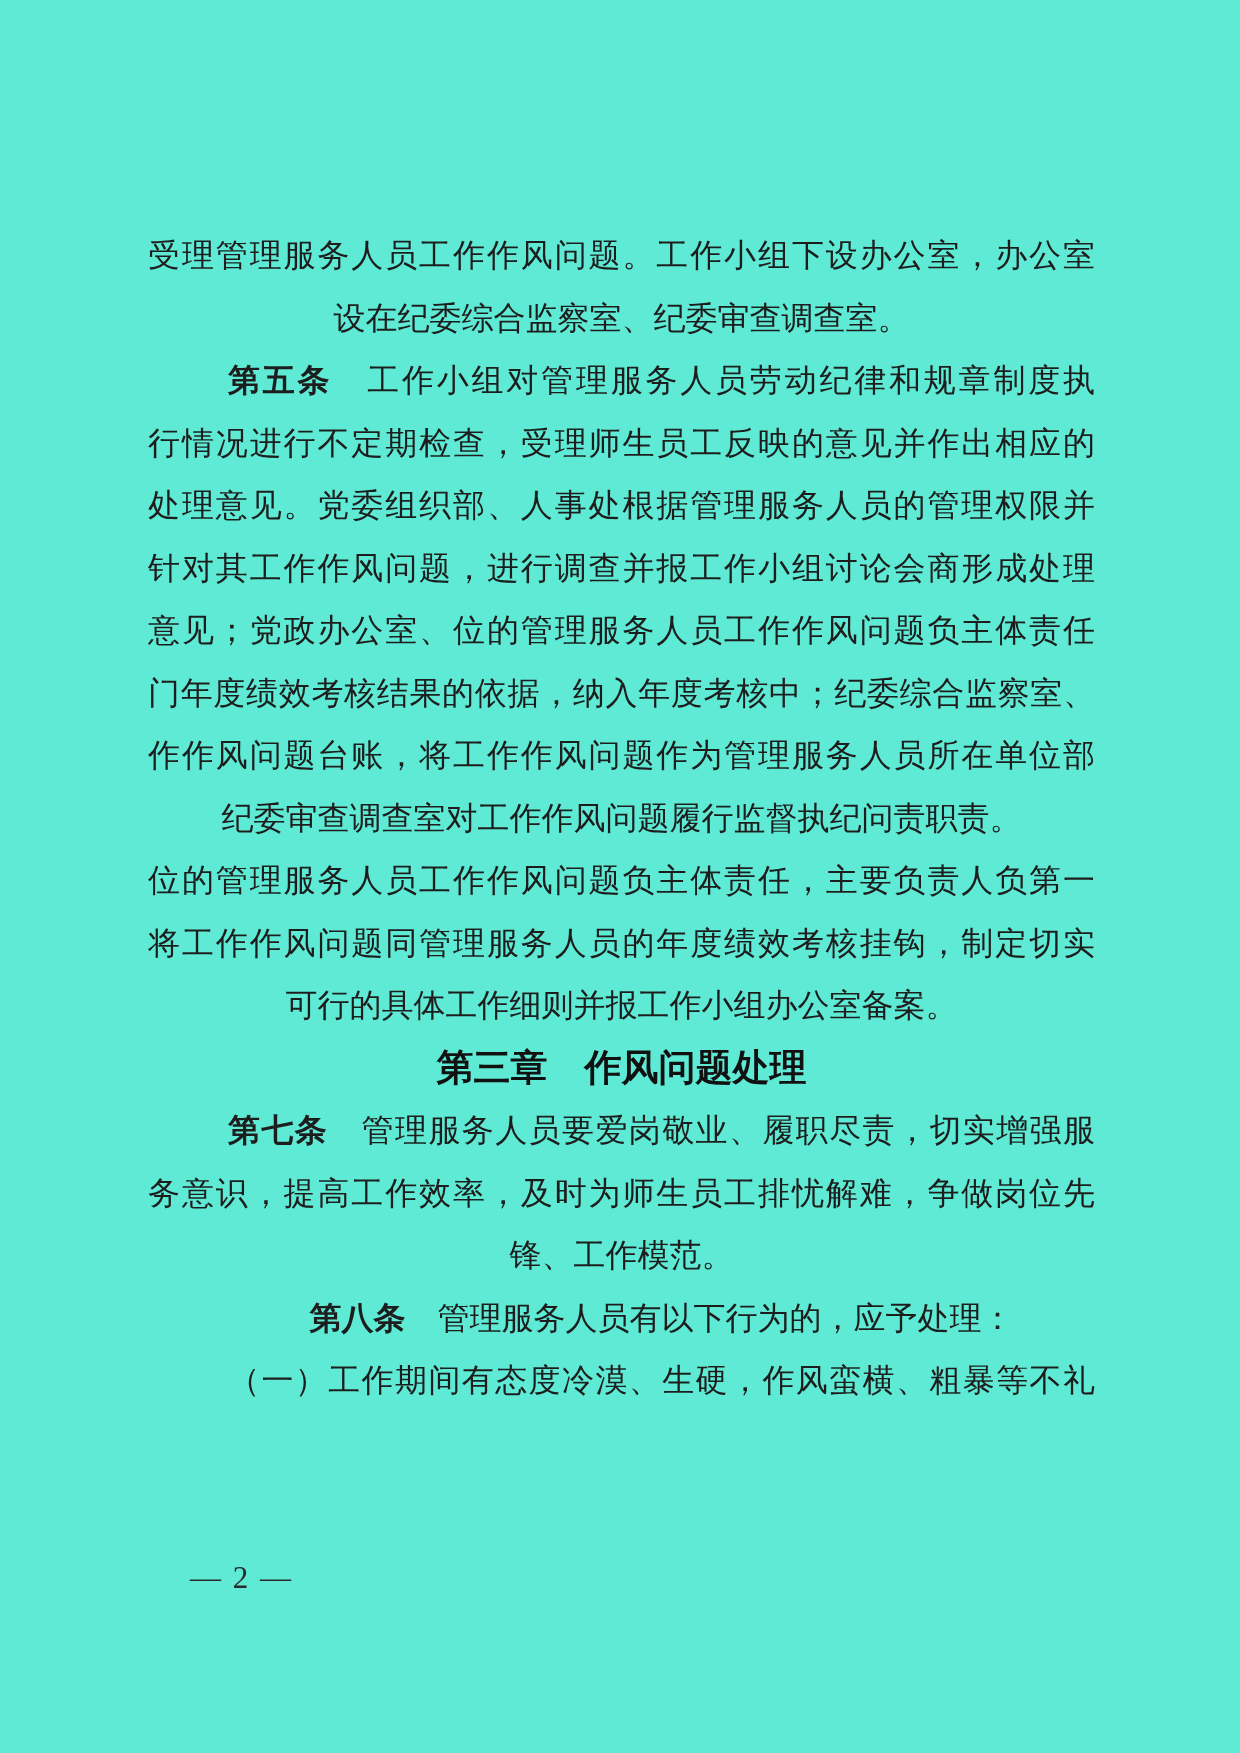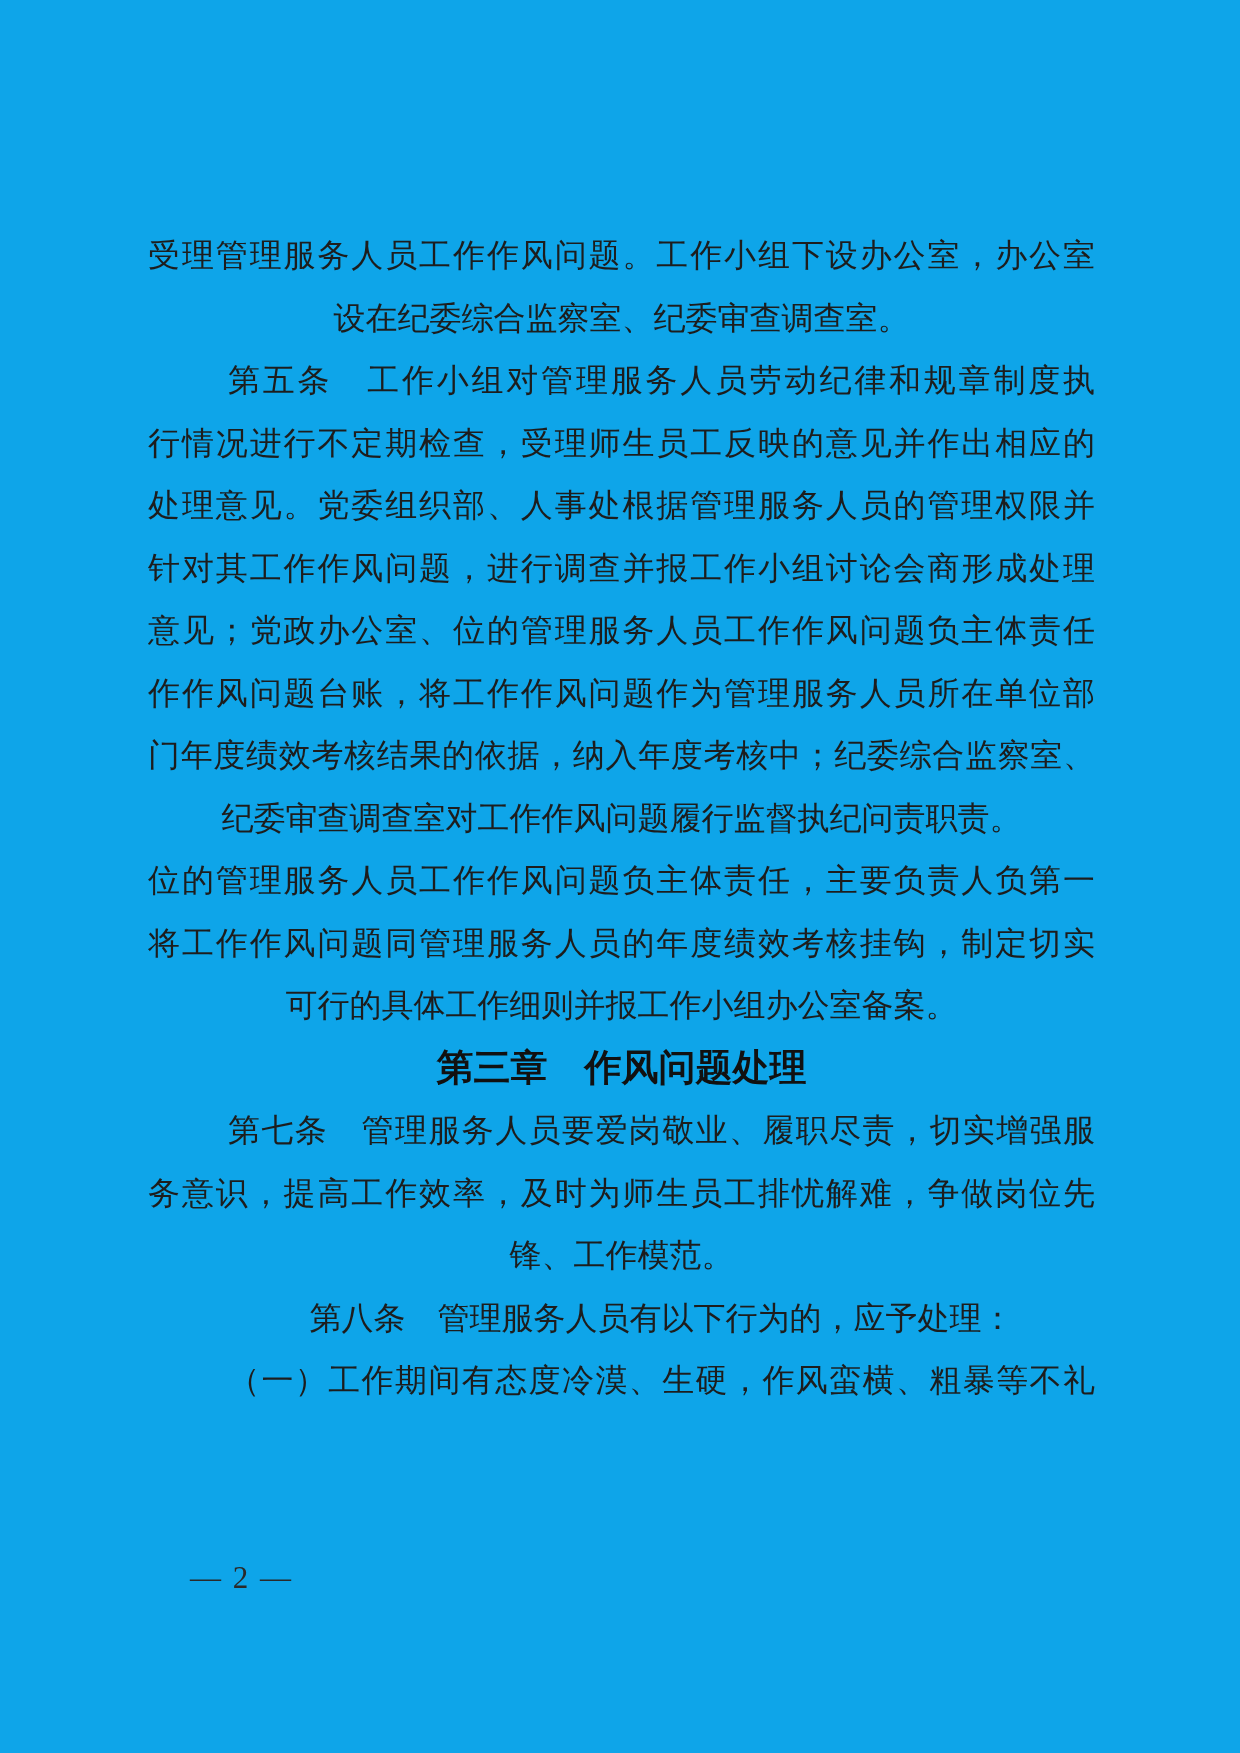--- a/index.html
+++ b/index.html
@@ -1,20 +1,20 @@
 <!DOCTYPE html>
 <html><head>
 <meta charset="utf-8">
 <style>
   html, body { margin: 0; padding: 0; background: #e8e8e8; }
   .page {
     position: relative;
     width: 1240px;
     height: 1753px;
-    background: #0ea5e9;
+    background: #5eead4;
     font-family: "Liberation Serif", "DejaVu Serif", serif;
     color: #1d1d1d;
     overflow: hidden;
   }
   .text-block {
     position: absolute;
     left: 148px;
     top: 224px;
     width: 947px;
   }
@@ -28,21 +28,21 @@
   .line.just {
     text-align: justify;
     text-align-last: justify;
     text-justify: inter-character;
   }
   .line.indent {
     text-indent: 80px;
   }
   .article-no {
     font-family: "Liberation Sans", "DejaVu Sans", sans-serif;
-    font-weight: 400;
+    font-weight: 700;
   }
   .line.heading {
     font-family: "Liberation Sans", "DejaVu Sans", sans-serif;
     font-weight: 700;
     font-size: 37px;
     text-align: right;
     text-align-last: center;
     text-indent: 0;
     color: #111;
   }
@@ -61,22 +61,22 @@
 
 <div class="page">
   <div class="text-block">
       <div class="line just">受理管理服务人员工作作风问题。工作小组下设办公室，办公室</div>
       <div class="line">设在纪委综合监察室、纪委审查调查室。</div>
       <div class="line just indent"><span class="article-no">第五条</span><span>　工作小组对管理服务人员劳动纪律和规章制度执</span></div>
       <div class="line just">行情况进行不定期检查，受理师生员工反映的意见并作出相应的</div>
       <div class="line just">处理意见。党委组织部、人事处根据管理服务人员的管理权限并</div>
       <div class="line just">针对其工作作风问题，进行调查并报工作小组讨论会商形成处理</div>
       <div class="line just">意见；党政办公室、位的管理服务人员工作作风问题负主体责任</div>
+      <div class="line just">门年度绩效考核结果的依据，纳入年度考核中；纪委综合监察室、</div>
       <div class="line just">作作风问题台账，将工作作风问题作为管理服务人员所在单位部</div>
-      <div class="line just">门年度绩效考核结果的依据，纳入年度考核中；纪委综合监察室、</div>
       <div class="line">纪委审查调查室对工作作风问题履行监督执纪问责职责。</div>
       <div class="line just">位的管理服务人员工作作风问题负主体责任，主要负责人负第一</div>
       <div class="line just">将工作作风问题同管理服务人员的年度绩效考核挂钩，制定切实</div>
       <div class="line">可行的具体工作细则并报工作小组办公室备案。</div>
       <div class="line heading">第三章　作风问题处理</div>
       <div class="line just indent"><span class="article-no">第七条</span><span>　管理服务人员要爱岗敬业、履职尽责，切实增强服</span></div>
       <div class="line just">务意识，提高工作效率，及时为师生员工排忧解难，争做岗位先</div>
       <div class="line">锋、工作模范。</div>
       <div class="line indent"><span class="article-no">第八条</span><span>　管理服务人员有以下行为的，应予处理：</span></div>
       <div class="line just indent">（一）工作期间有态度冷漠、生硬，作风蛮横、粗暴等不礼</div>

